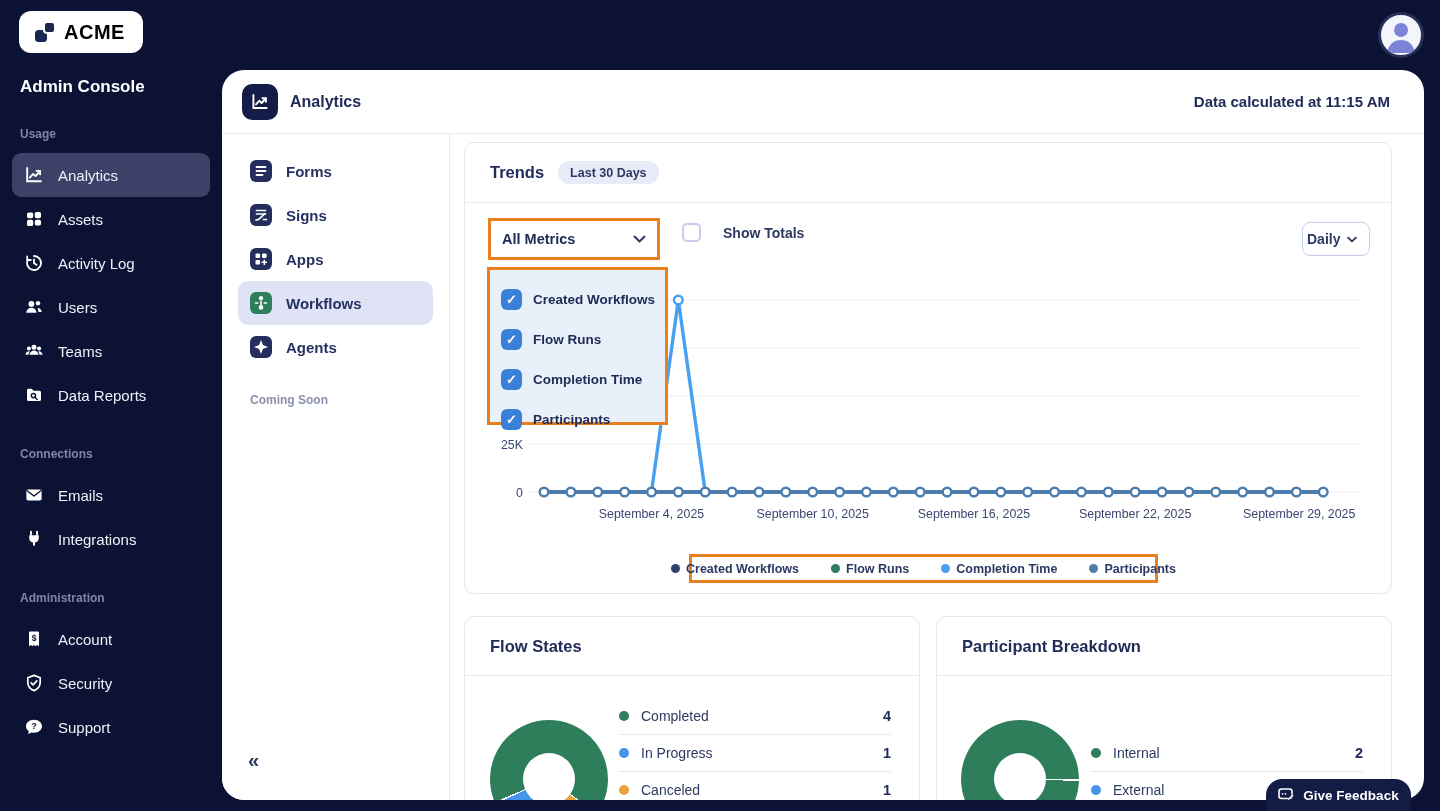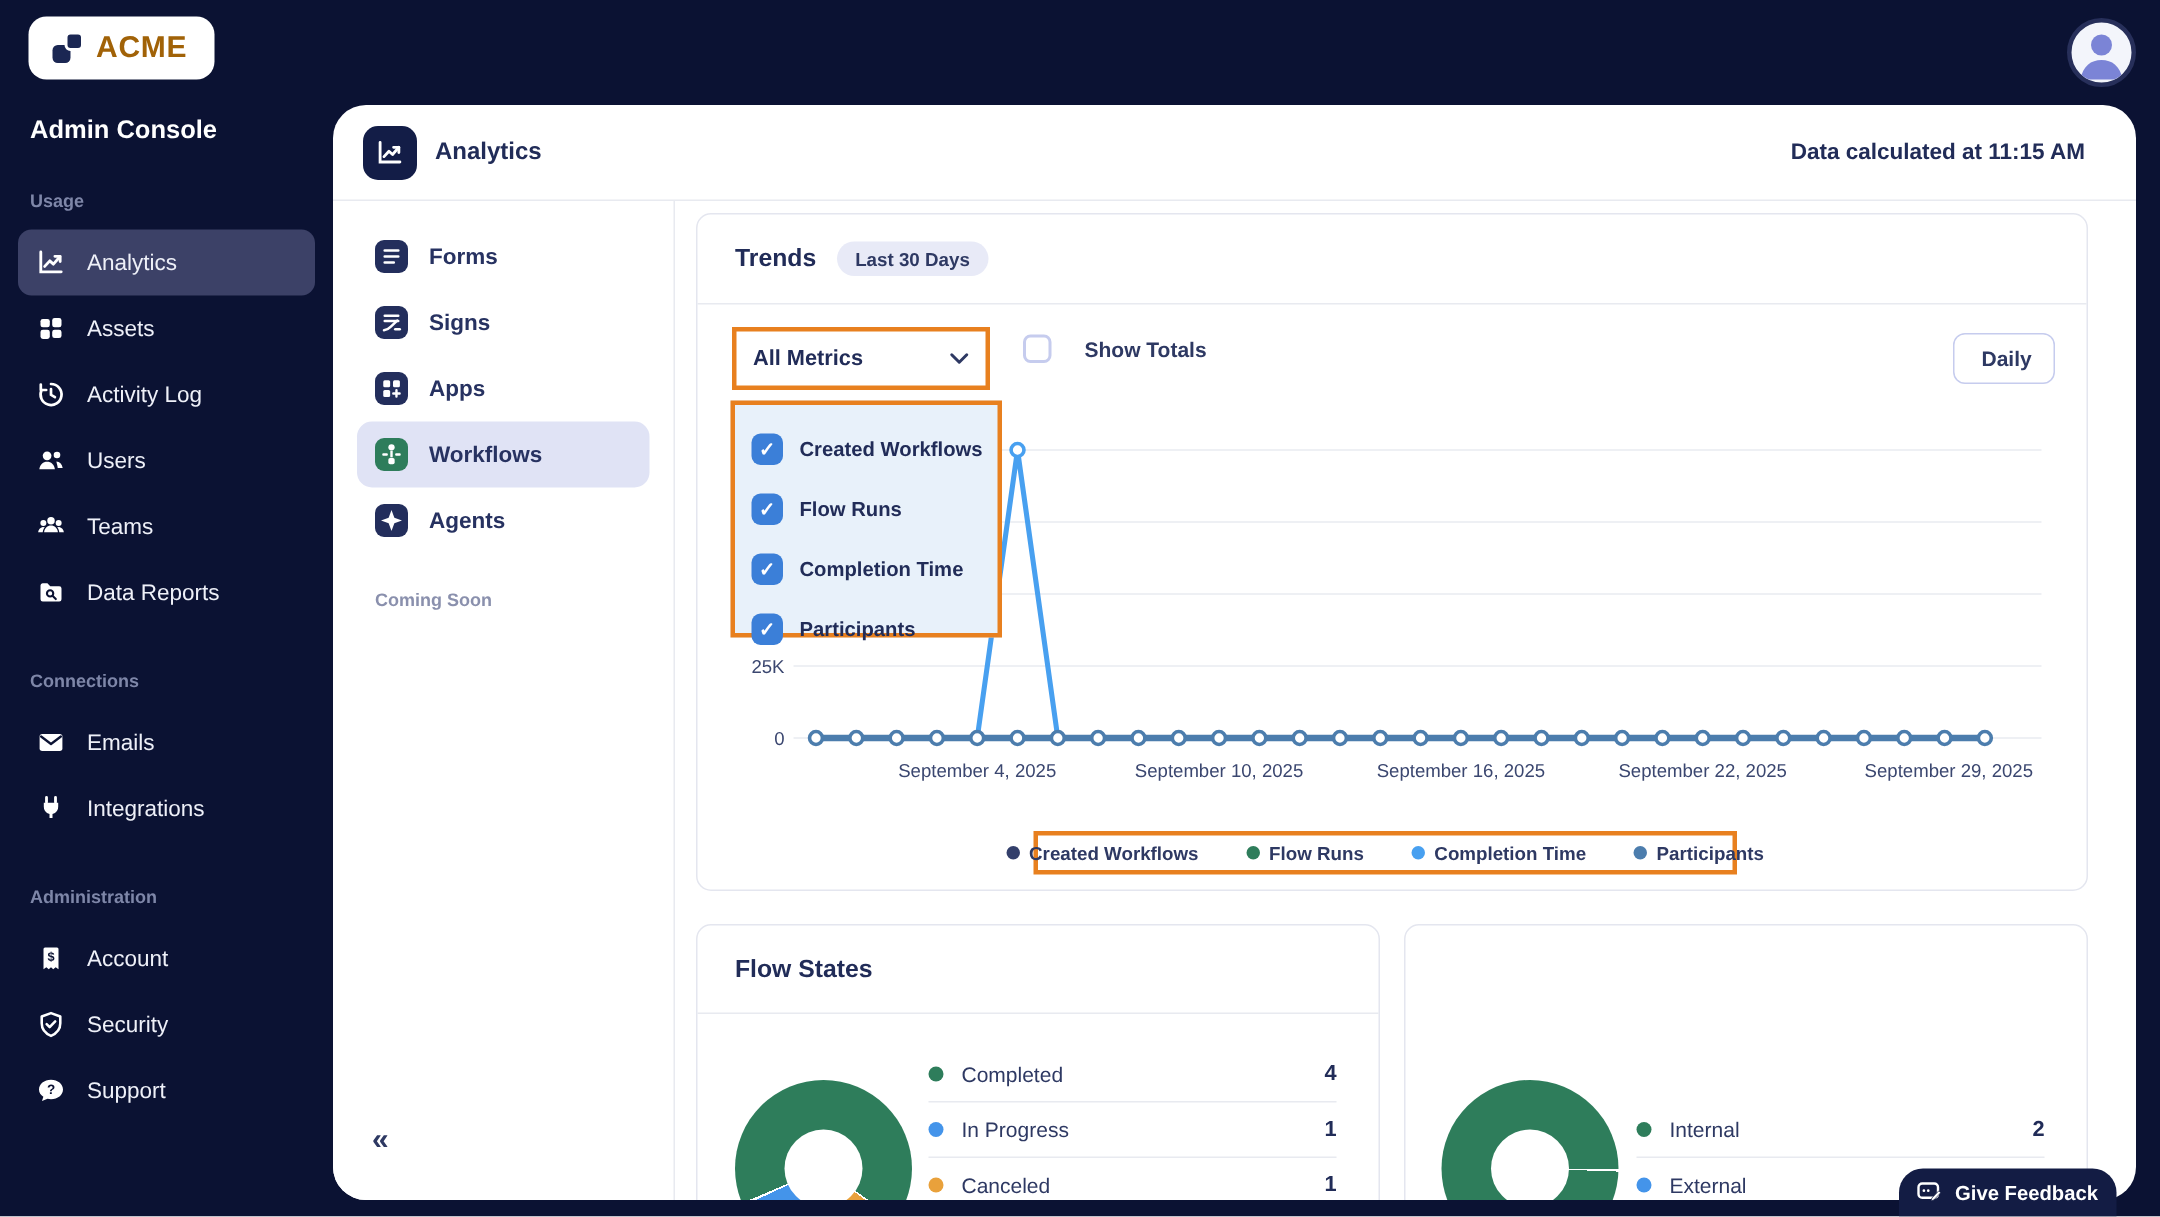--- a/index.html
+++ b/index.html
@@ -9,21 +9,21 @@
     --badge-bg:#e8eaf7; --active-side:#3c4167; --active-sub:#e0e3f5;
   }
   *{margin:0;padding:0;box-sizing:border-box;font-family:"Liberation Sans",sans-serif}
   html,body{width:1440px;height:811px;overflow:hidden}
   .page{position:relative;width:1440px;height:811px;background:var(--navy-bg)}
   .abs{position:absolute}
 
   
   .brand-pill{left:19px;top:11px;width:124px;height:42px;background:#fff;border-radius:12px;
     display:flex;align-items:center;gap:7px;padding:0 14px;cursor:pointer}
-  .brand-pill span{font-size:20px;font-weight:800;color:#a16207;letter-spacing:.5px}
+  .brand-pill span{font-size:20px;font-weight:800;color:#000000;letter-spacing:.5px}
   .avatar{left:1378px;top:12px;width:46px;height:46px;border-radius:50%;background:#f3f5fb;
     border:3px solid #272f5a;display:flex;align-items:center;justify-content:center;cursor:pointer;overflow:hidden}
 
   
   .sidebar{left:0;top:0;width:222px;height:811px;padding:77px 0 0 0;overflow:hidden;color:#eceef6}
   .sb-title{padding:0 20px;font-size:17px;font-weight:700;color:#fff}
   .sb-section-label{padding:0 20px;margin:30px 0 12px;font-size:12px;font-weight:700;color:var(--muted-label)}
   .sb-item{height:44px;margin:0 12px;border-radius:9px;display:flex;align-items:center;gap:14px;
     padding:0 0 0 12px;cursor:pointer;font-size:15px;font-weight:500;color:#eef0f8;white-space:nowrap}
   .sb-item.active{background:var(--active-side)}
@@ -60,21 +60,21 @@
   .badge{margin-left:14px;background:var(--badge-bg);border-radius:12px;height:23px;display:flex;align-items:center;
     padding:0 12px;font-size:12.5px;font-weight:600;color:var(--navy-mid)}
   .metrics-box{position:absolute;left:23px;top:75px;width:172px;height:42px;border:3px solid var(--accent-orange);
     background:#fff;display:flex;align-items:center;padding:0 11px;cursor:pointer}
   .metrics-box span{font-size:14.5px;font-weight:700;color:var(--navy-text)}
   .metrics-box .chev{margin-left:auto}
   .totals-wrap{position:absolute;left:217px;top:80px;display:flex;align-items:center;gap:22px;cursor:pointer}
   .cbx{width:19px;height:19px;border:2px solid var(--lav-border);border-radius:5px;background:#fff}
   .totals-wrap span{font-size:14px;font-weight:600;color:var(--navy-mid)}
   .daily-box{position:absolute;left:837px;top:79px;width:68px;height:34px;border:1.5px solid var(--lav-border);
-    border-radius:8px;display:flex;align-items:center;padding:0 18px;gap:7px;cursor:pointer}
+    border-radius:8px;display:flex;align-items:center;padding:0 4px;gap:7px;cursor:pointer}
   .daily-box span{font-size:14px;font-weight:700;color:var(--navy-mid)}
 
   #trend-svg{position:absolute;left:36px;top:138px;overflow:visible}
   #trend-svg text{font-family:"Liberation Sans",sans-serif;font-size:12.4px;fill:#3b4770}
 
   .dropdown-panel{position:absolute;left:22px;top:124px;width:181px;height:158px;border:3px solid var(--accent-orange);
     background:#e8f1fa;z-index:5;padding:9px 0 0 11px}
   .dd-item{height:40px;display:flex;align-items:center;gap:11px;cursor:pointer}
   .dd-check{width:21px;height:21px;border-radius:6px;background:var(--check-blue);color:#fff;font-size:13px;
     font-weight:700;display:flex;align-items:center;justify-content:center;flex-shrink:0}
@@ -442,20 +442,23 @@
           </div>
           <div class="row">
             <span class="dot" style="background: rgb(233, 161, 59);"></span>
             <span class="lbl">Canceled</span>
             <span class="val">1</span>
           </div>
         </div>
     </section>
 
     <section class="card" id="part-card">
+      <div class="card-head2">
+        <span class="card-title">Participant Breakdown</span>
+      </div>
       <div class="donut" id="donut-part" style="left: 24px; top: 103px; background: conic-gradient(from 90deg, rgb(255, 255, 255) 0deg, rgb(255, 255, 255) 2deg, rgb(46, 125, 91) 2deg, rgb(46, 125, 91) 360deg);"></div>
       <div class="rows" id="rows-part" style="left:154px;top:118px">
           <div class="row">
             <span class="dot" style="background: rgb(46, 125, 91);"></span>
             <span class="lbl">Internal</span>
             <span class="val">2</span>
           </div>
           <div class="row">
             <span class="dot" style="background: rgb(68, 148, 234);"></span>
             <span class="lbl">External</span>

